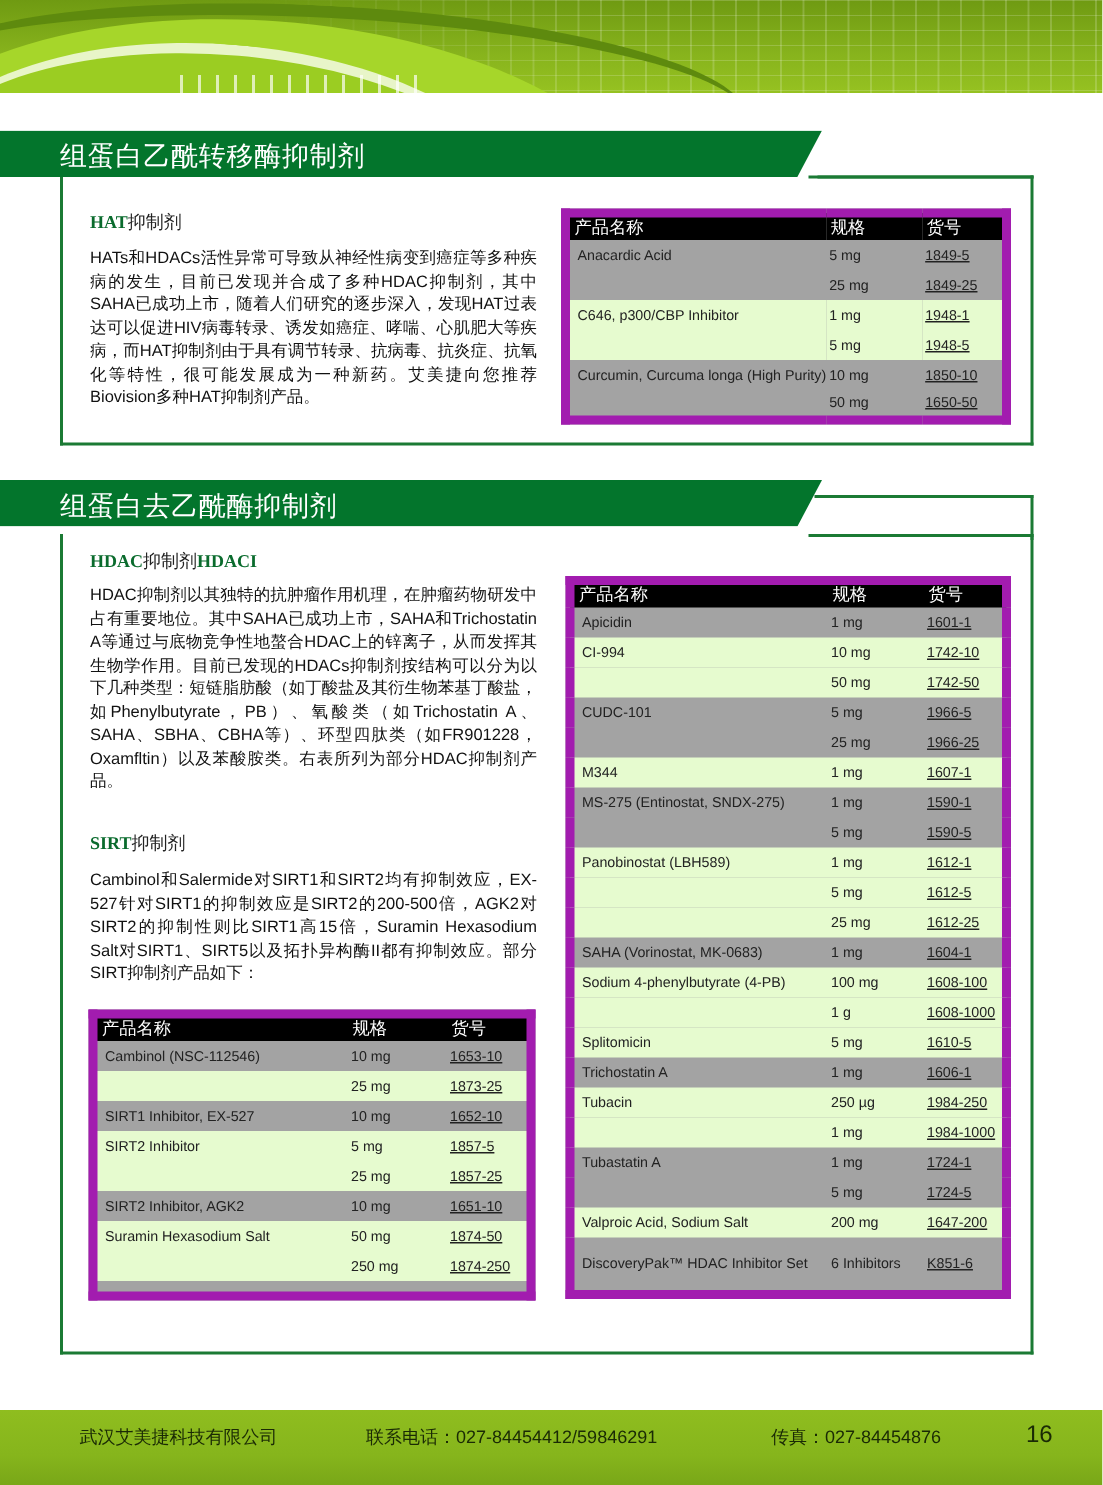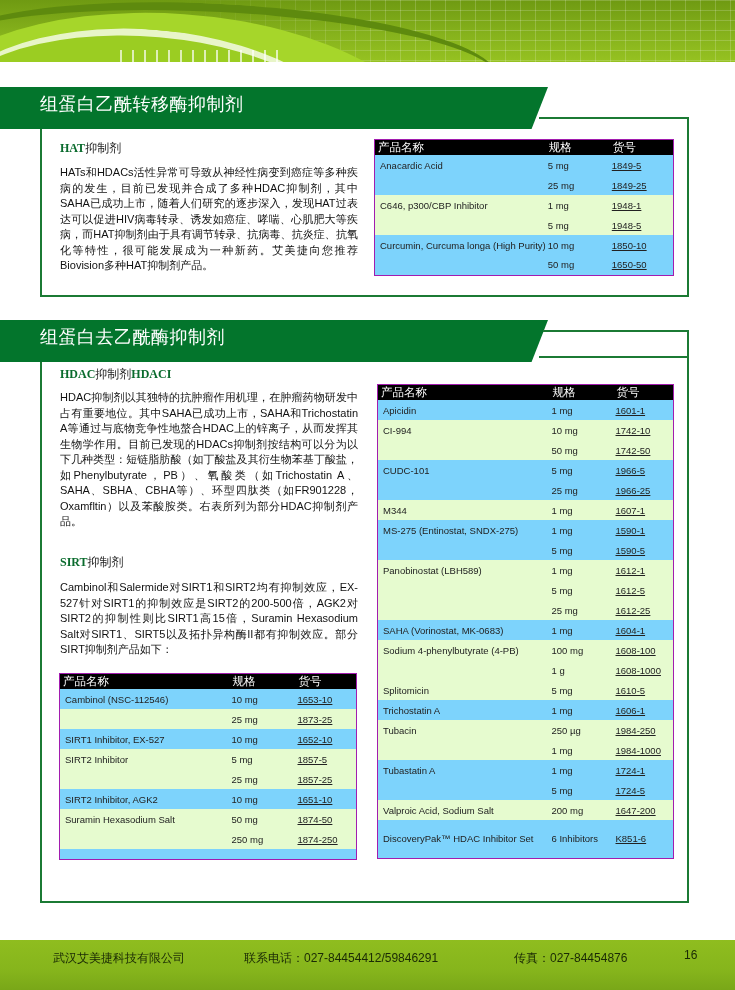--- a/index.html
+++ b/index.html
@@ -41,21 +41,21 @@
   }
   .banner .ticks {
     position: absolute; left: 120px; top: 50px; width: 160px; height: 12px;
     background-image: linear-gradient(90deg, rgba(255,255,255,0.85) 2px, transparent 2px);
     background-size: 12px 12px;
     opacity: 0.8;
   }
 
   
   .section-head {
-    position: absolute; left: 0; height: 42px; width: 548px;
+    position: absolute; left: 0; height: 31px; width: 548px;
     background: #03752c;
     clip-path: polygon(0 0, 100% 0, 97% 100%, 0 100%);
   }
   .section-head .title {
     position: absolute; left: 40px; top: 5px; color: #fff; font-size: 18px; letter-spacing: 0.5px;
   }
   .section-box {
     position: absolute; border: 2px solid #1b7a34; border-top: none; background: #fff;
   }
   .section-box::before {
@@ -66,38 +66,38 @@
     position: absolute; font-size: 12px; color: #222; font-family: Liberation Serif, serif;
   }
   .subhead b { color: #0a6b2d; font-weight: bold; }
   .para {
     position: absolute; font-size: 11px; line-height: 15.5px; color: #111; text-align: justify;
   }
 
   
   table.prod {
     position: absolute; border-collapse: collapse; font-size: 9.5px; color: #222;
-    border: 1px solid #a21caf; background: #7dd3fc;
+    border: 6px solid #a21caf; background: #a3a3a3;
   }
   table.prod th {
     background: #000; color: #fff; font-weight: normal; font-size: 11.5px; text-align: left;
     height: 15px; padding: 0 0 0 3px; line-height: 15px;
   }
   table.prod td { padding: 0 0 0 5px; height: 20px; vertical-align: middle; white-space: nowrap; }
   table.prod tr.g td { background: #e6fbcf; }
   table.prod td.spec { padding-left: 2px; }
   table.prod td.cat { padding-left: 2px; text-decoration: underline; }
 
   
   .footer {
     position: absolute; left: 0; top: 940px; width: 735px; height: 50px;
     background: linear-gradient(180deg, #8fbd1f 0%, #86b51c 60%, #79a718 100%);
   }
   .footer span { position: absolute; top: 10px; font-size: 12px; color: #1a2a05; }
-  .footer .pg { font-size: 12px; top: 8px; text-align: center; }
+  .footer .pg { font-size: 16px; top: 8px; text-align: center; }
 </style>
 </head>
 <body>
 
 <div class="banner">
   <div class="grid"></div>
   <div class="swoosh0"></div>
   <div class="swoosh1"></div>
   <div class="swoosh2"></div>
   <div class="ticks"></div>

